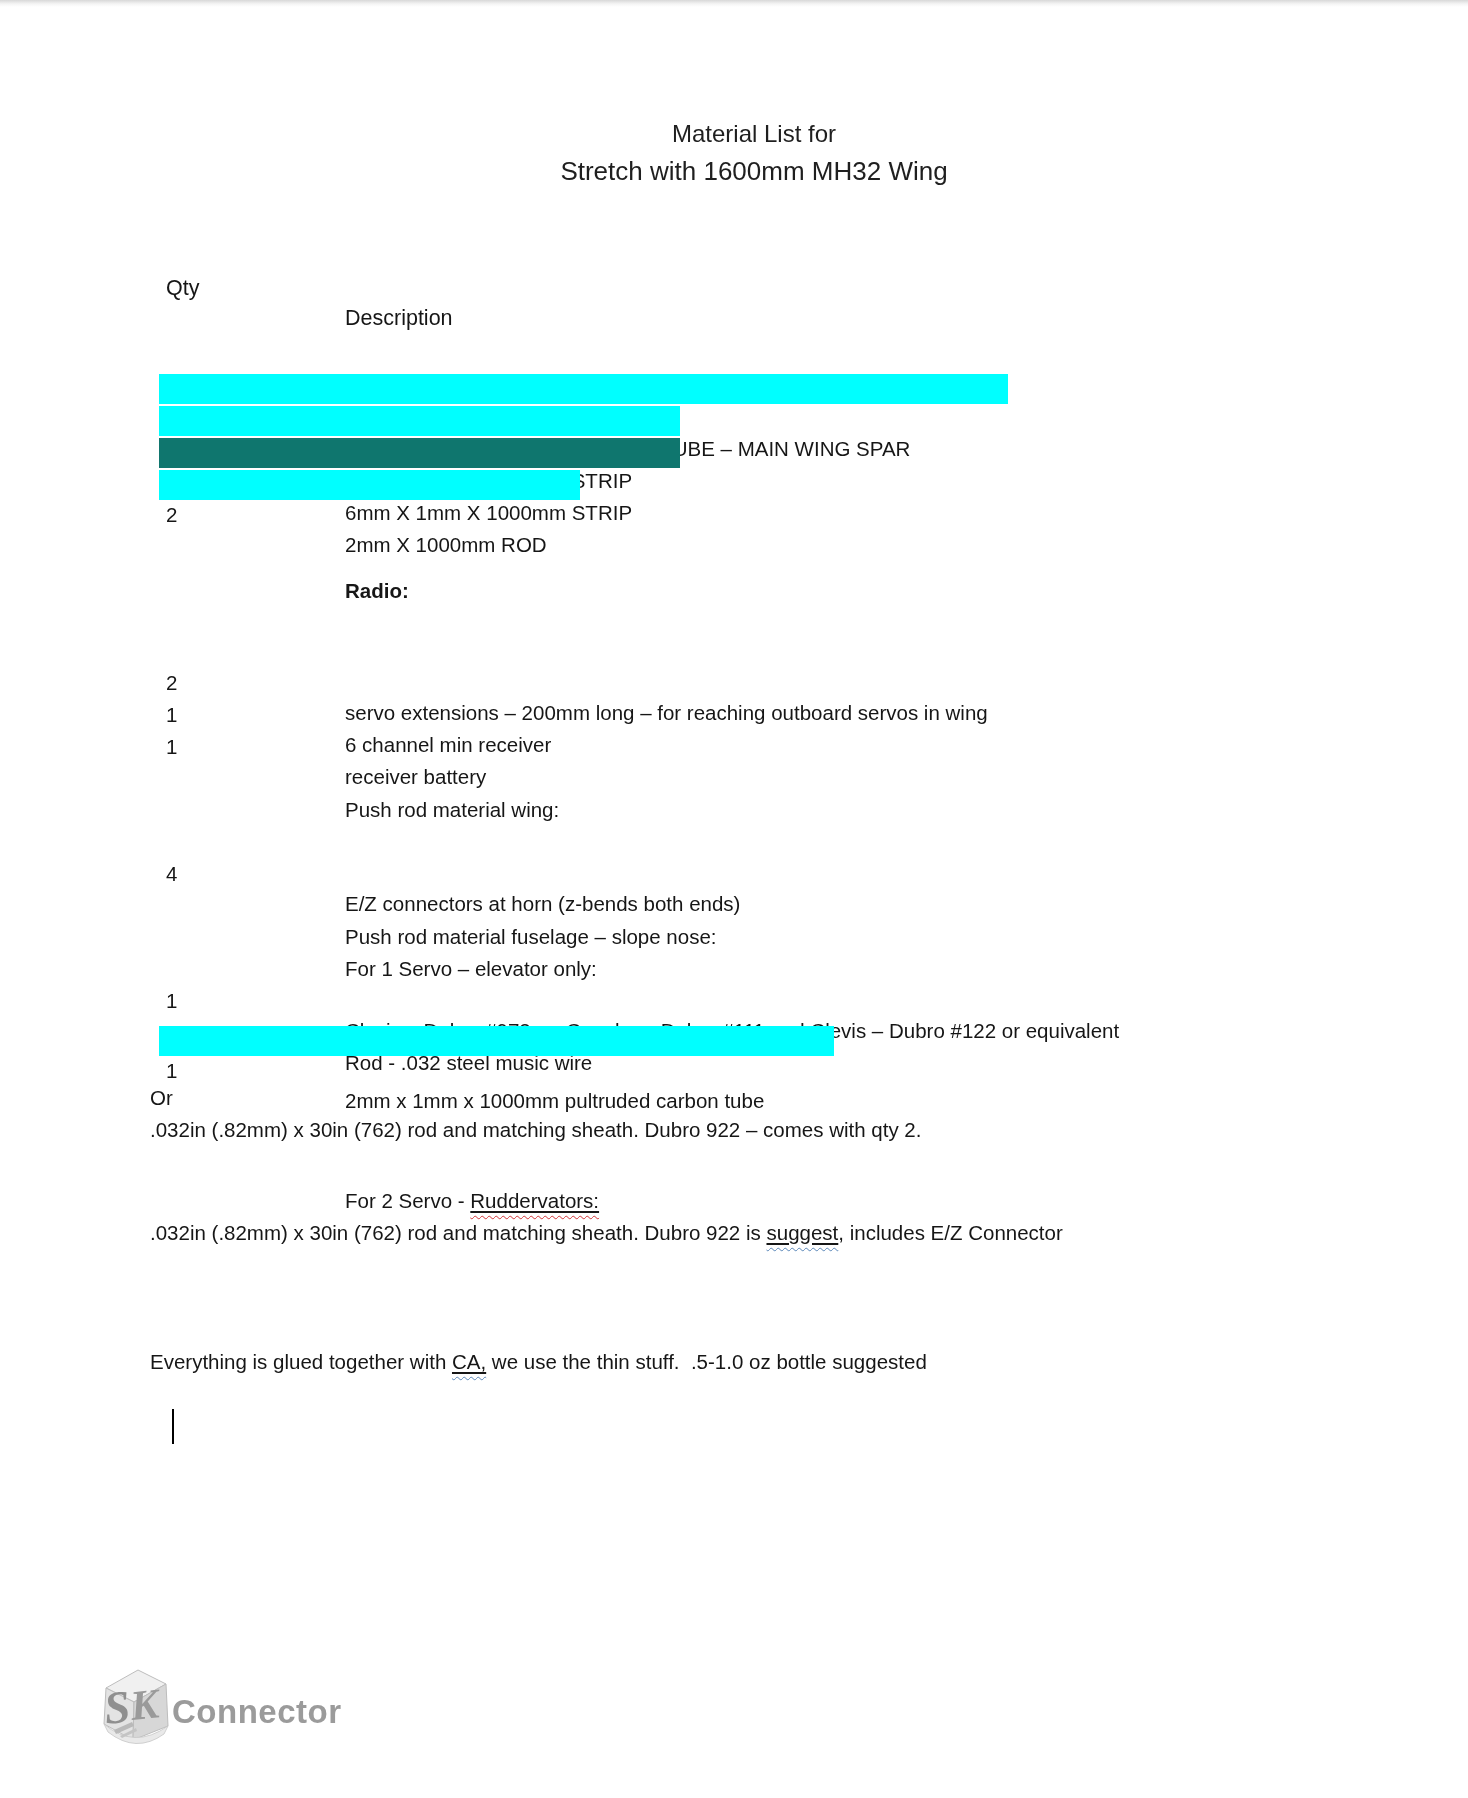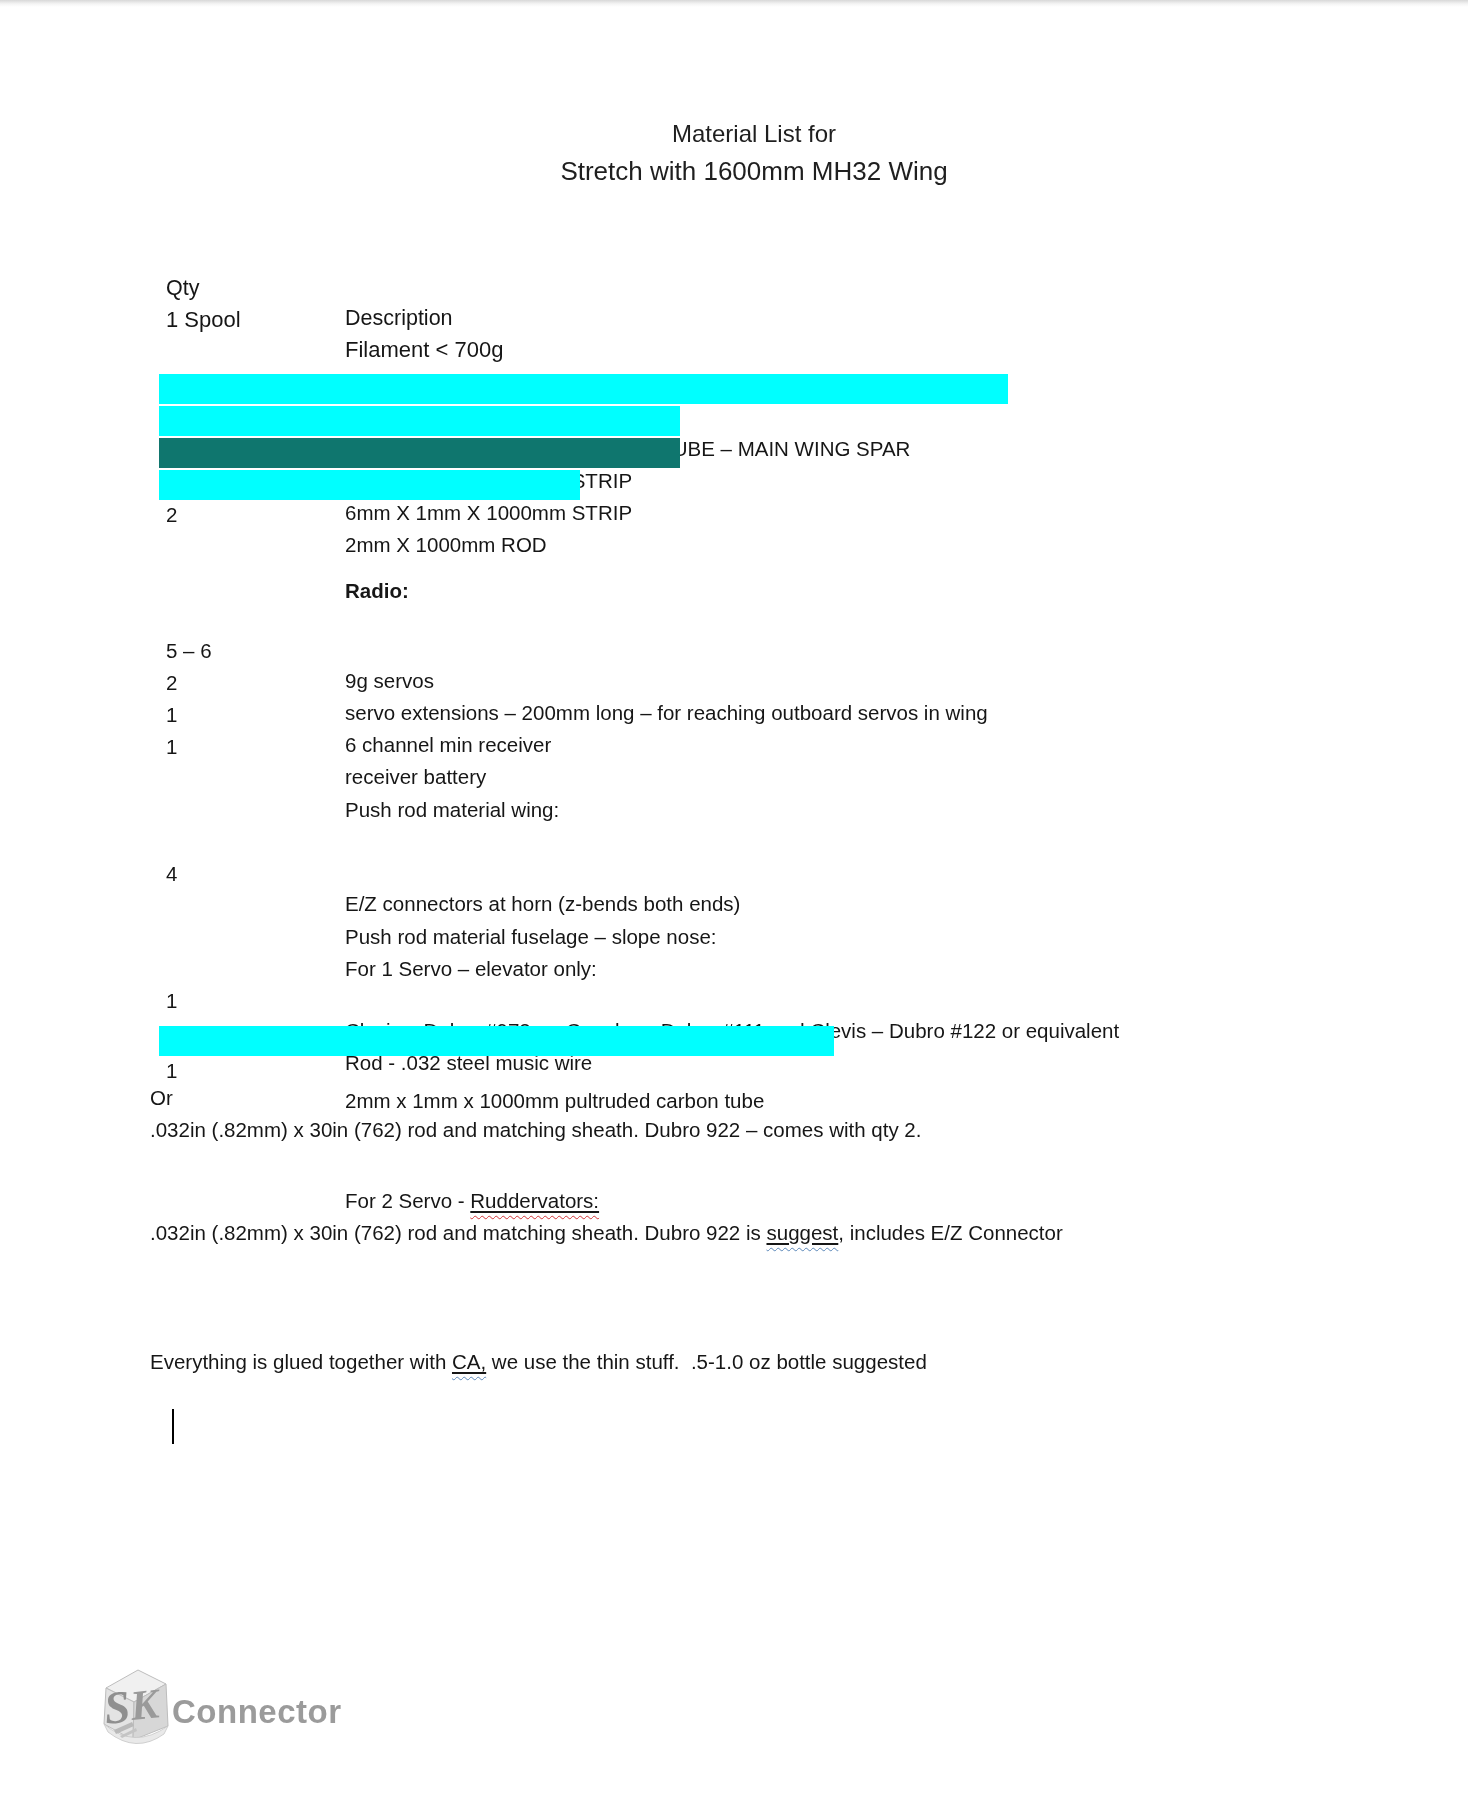--- a/index.html
+++ b/index.html
@@ -59,24 +59,20 @@
   <div id="top-shade"></div>
 
   <div class="ttl" style="top:120px;font-size:24px;">Material List for</div>
   <div class="ttl" style="top:156px;font-size:26px;">Stretch with 1600mm MH32 Wing</div>
 
   <div class="row" style="top:243px;font-size:21.5px;">
     <span class="q">Qty</span>
     <span class="d">Description</span>
   </div>
 
-  <div class="row" style="top:275px;font-size:22px;">
-    <span class="q">1 Spool</span>
-    <span class="d">Filament &lt; 700g</span>
-  </div>
 
   <div class="row heading" style="top:341px;">
     <span class="d">Carbon fiber sizes (Pultruded):</span>
   </div>
   <div class="hlrow" style="top:374px;width:849px;background:#00ffff;">
     <span class="q">1</span>
     <span class="d">8mm Square X 1000mm ROD OR TUBE – MAIN WING SPAR</span>
   </div>
   <div class="hlrow" style="top:406px;width:521px;background:#00ffff;">
     <span class="q">4</span>
@@ -86,24 +82,20 @@
     <span class="q">2</span>
     <span class="d">6mm X 1mm X 1000mm STRIP</span>
   </div>
   <div class="hlrow" style="top:470px;width:421px;background:#00ffff;">
     <span class="q">2</span>
     <span class="d">2mm X 1000mm ROD</span>
   </div>
 
   <div class="row heading" style="top:546px;font-weight:bold;">
     <span class="d">Radio:</span>
-  </div>
-  <div class="row" style="top:606px;">
-    <span class="q">5 – 6</span>
-    <span class="d">9g servos</span>
   </div>
   <div class="row" style="top:638px;">
     <span class="q">2</span>
     <span class="d">servo extensions – 200mm long – for reaching outboard servos in wing</span>
   </div>
   <div class="row" style="top:670px;">
     <span class="q">1</span>
     <span class="d">6 channel min receiver</span>
   </div>
   <div class="row" style="top:702px;">

